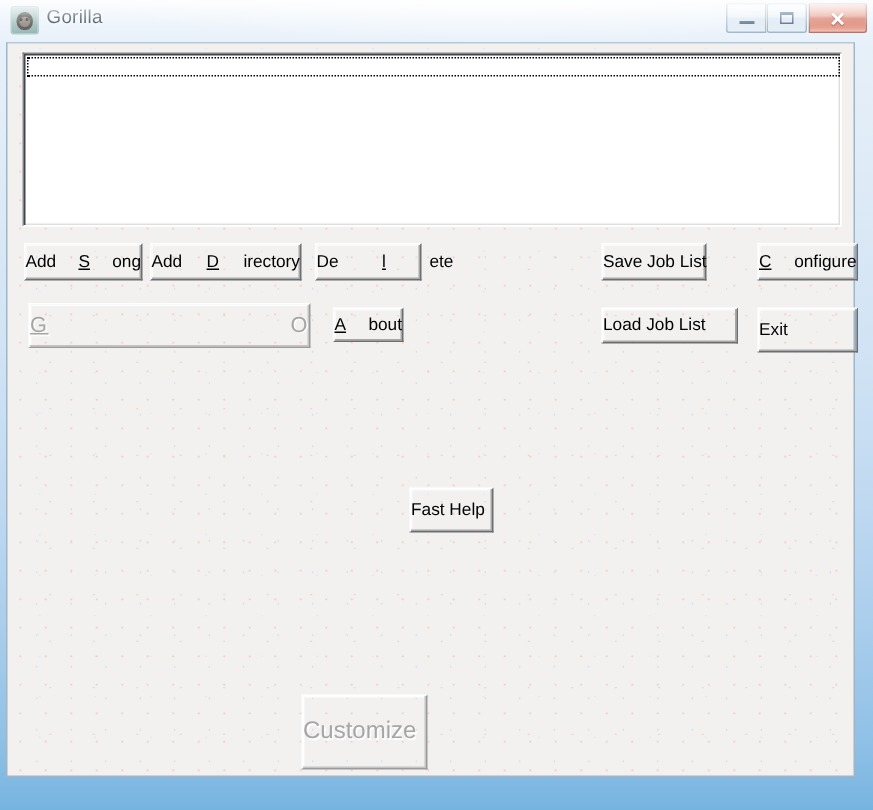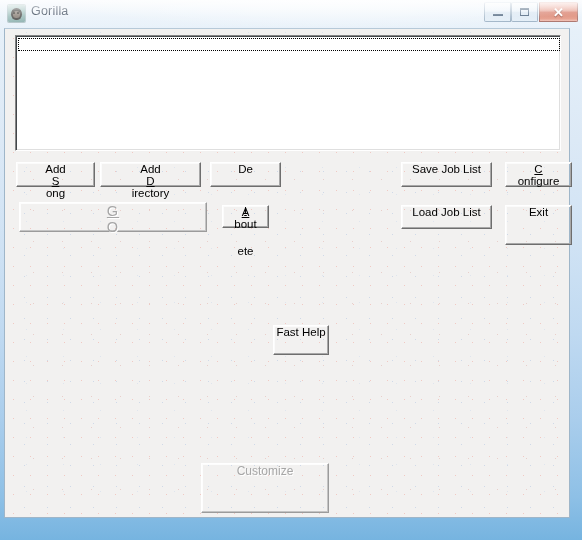--- a/index.html
+++ b/index.html
@@ -208,46 +208,45 @@
     border-color: #ffffff #6e6e6e #6e6e6e #ffffff;
     box-shadow: inset -1px -1px 0 #a8a8a8, inset 1px 1px 0 #fbfbfb;
     color: #000000;
     font-family: "Liberation Sans", sans-serif;
     font-size: 11.5px;
     text-align: center;
     white-space: nowrap;
     cursor: default;
     display: flex;
     align-items: center;
-    justify-content: flex-start;
+    justify-content: space-between;
     padding: 0;
-    flex-direction: column;
   }
   .btn.disabled {
     color: #a6a6a6;
     text-shadow: 1px 1px 0 #ffffff;
     border-color: #ffffff #9b9b9b #9b9b9b #ffffff;
     box-shadow: inset -1px -1px 0 #c4c4c4, inset 1px 1px 0 #fdfdfd;
   }
   .btn .u { text-decoration: underline; }
 
   
   #btn-add-song      { left: 11px;  top: 133px; width: 79px;  height: 25px; }
   #btn-add-directory { left: 95px;  top: 133px; width: 101px; height: 25px; }
   #btn-delete        { left: 205px; top: 133px; width: 71px;  height: 25px; gap: 29px; }
-  #btn-save-job-list { left: 396px; top: 133px; width: 91px;  height: 25px; }
+  #btn-save-job-list { left: 396px; top: 133px; width: 70px;  height: 25px; }
   #btn-configure     { left: 500px; top: 133px; width: 67px;  height: 25px; }
 
   #btn-go            { left: 14px;  top: 173px; width: 188px; height: 30px; font-size: 14.5px; letter-spacing: 1px; }
   #btn-about         { left: 217px; top: 176px; width: 47px;  height: 23px; }
   #btn-load-job-list { left: 396px; top: 176px; width: 91px;  height: 24px; }
-  #btn-exit          { left: 500px; top: 176px; width: 67px;  height: 40px; }
+  #btn-exit          { left: 500px; top: 176px; width: 67px;  height: 30px; }
 
   #btn-fast-help     { left: 268px; top: 296px; width: 56px;  height: 30px; }
-  #btn-customize     { left: 196px; top: 434px; width: 128px; height: 50px; font-size: 12px; }
+  #btn-customize     { left: 196px; top: 434px; width: 84px; height: 50px; font-size: 16px; }
 </style>
 </head>
 <body>
 
 <div id="window">
 
   <div id="titlebar">
     <div id="title-icon">
       <div class="ape-head"></div>
       <div class="ape-brow"></div>

